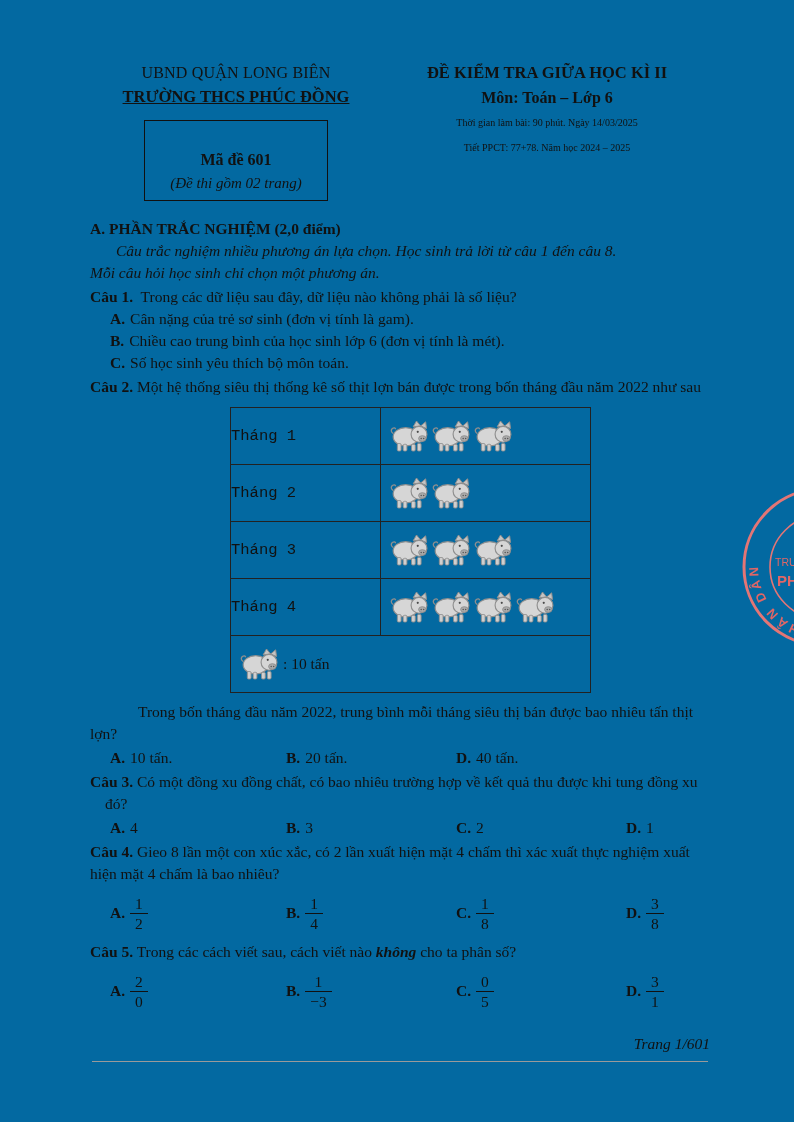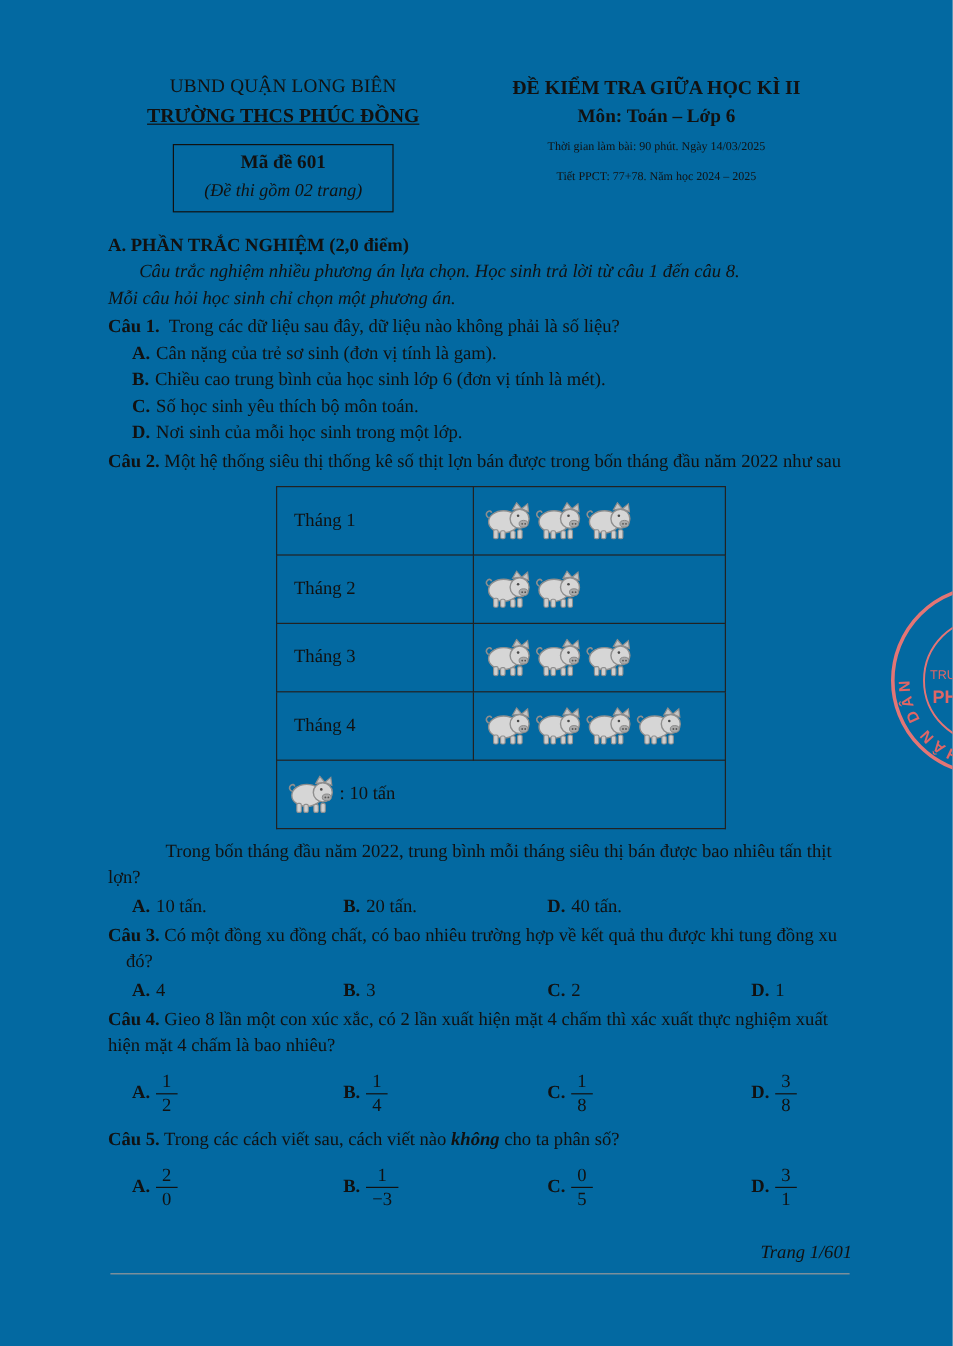--- a/index.html
+++ b/index.html
@@ -14,21 +14,21 @@
   
   .header { display:flex; }
   .header-left { width:292px; text-align:center; }
   .header-right { width:330px; text-align:center; }
   .h-org { font-size:16px; letter-spacing:.2px; }
   .h-school { font-size:16.5px; font-weight:bold; text-decoration:underline; margin-top:2px; }
   .code-box {
     display:inline-block; border:1.6px solid #111; margin-top:12px;
     padding:4px 16px 6px; min-width:150px;
   }
-  .code-title { font-weight:bold; font-size:16px; }
+  .code-title { font-weight:bold; font-size:16px;margin-top:24px; }
   .code-note { font-style:italic; font-size:15px; margin-top:1px; }
   .h-title { font-weight:bold; font-size:16.5px; }
   .h-subject { font-weight:bold; font-size:16px; margin-top:3px; }
   .h-time, .h-period { font-size:10px; margin-top:3px; }
 
   
   .sec-title { font-weight:bold; margin-top:17px; }
   .instr { font-style:italic; }
   .instr .ind { display:inline-block; width:26px; }
 
@@ -41,21 +41,21 @@
     margin-left:20px; margin-top:2px;
   }
   .hang2 { padding-left:15px; text-indent:-15px; }
   .first-indent { text-indent:48px; margin-top:4px; }
 
   
   .pig-table {
     border-collapse:collapse; margin:9px 0 8px 140px;
   }
   .pig-table td { border:1.4px solid #222; }
-  .cell-month { width:148px; height:54px; padding-left:14px; font-size:15.5px; }
+  .cell-month { width:148px; height:54px; padding-left:0; font-size:15.5px;font-family:Liberation Mono, monospace; }
   .cell-pigs { width:200px; padding-left:8px; }
   .cell-legend { height:54px; padding-left:8px; }
   .pig { display:inline-block; vertical-align:middle; margin-right:2px; }
   .pig svg { display:block; }
   .legend-text { display:inline-block; vertical-align:middle; margin-left:2px; }
 
   
   .frac-row { align-items:center; height:52px; }
   .frac {
     display:inline-flex; flex-direction:column; align-items:center;
@@ -116,23 +116,20 @@
       <span>Trong các dữ liệu sau đây, dữ liệu nào không phải là số liệu?</span>
     </div>
     <div class="opt-line">
       <span class="opt-letter">A.</span><span>Cân nặng của trẻ sơ sinh (đơn vị tính là gam).</span>
     </div>
     <div class="opt-line">
       <span class="opt-letter">B.</span><span>Chiều cao trung bình của học sinh lớp 6 (đơn vị tính là mét).</span>
     </div>
     <div class="opt-line">
       <span class="opt-letter">C.</span><span>Số học sinh yêu thích bộ môn toán.</span>
-    </div>
-    <div class="opt-line">
-      <span class="opt-letter">D.</span><span>Nơi sinh của mỗi học sinh trong một lớp.</span>
     </div>
 
     <div class="q-para">
       <span class="q-label">Câu 2.</span>
       <span>Một hệ thống siêu thị thống kê số thịt lợn bán được trong bốn tháng đầu năm 2022 như sau</span>
     </div>
 
     <table class="pig-table">
       <tbody>
         <tr>

